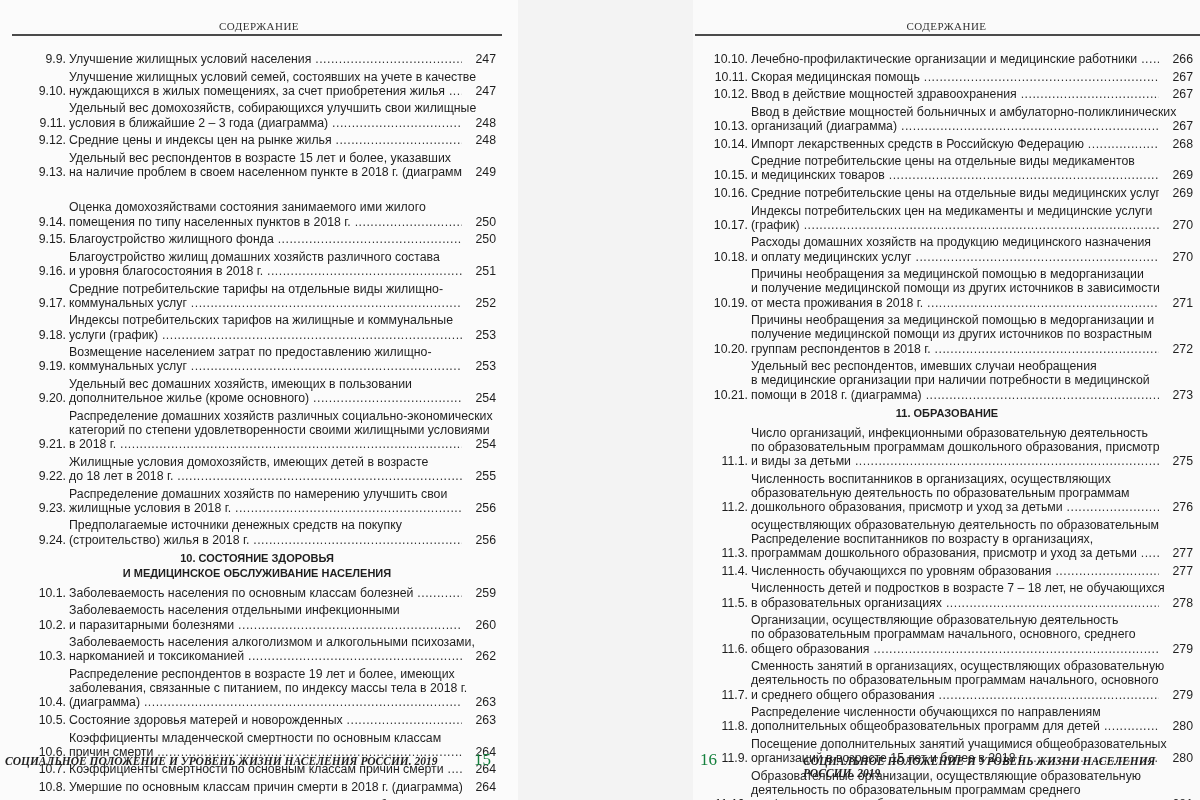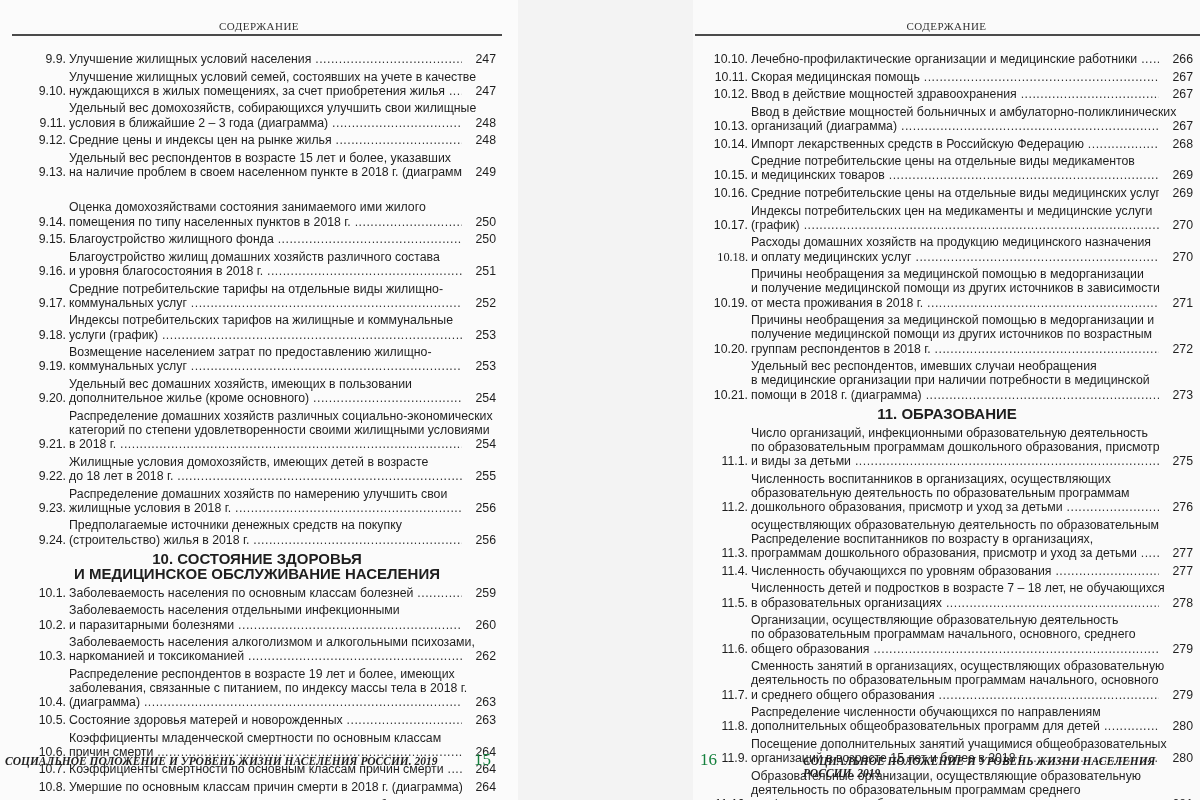--- a/index.html
+++ b/index.html
@@ -40,21 +40,21 @@
   .lead {
     display:flex; align-items:flex-end;
   }
   .last-line { white-space:nowrap; overflow:hidden; flex:1 1 auto; }
   .last-line::after {
     content:" ...........................................................................................................................................................................................................";
     white-space:nowrap; color:#333; letter-spacing:0.5px;
   }
   .pg { flex:0 0 auto; width:34px; text-align:right; }
   .section-head {
-    text-align:center; font-weight:bold; font-size:15px; line-height:15px;
+    text-align:center; font-weight:bold; font-size:11px; line-height:15px;
     margin:4px 0 5px 0;
   }
   .footer {
     position:absolute; top:755px;
     font-family:"Liberation Serif", serif; font-style:italic; font-weight:bold;
     font-size:11.5px; color:#222;
   }
   .folio {
     position:absolute; top:750px; font-family:"Liberation Serif", serif; font-size:17px; color:#15803d;
   }
@@ -399,21 +399,21 @@
           <span class="num" style="width: 47px;">10.17.</span>
           <div class="body">
             <div>Индексы потребительских цен на медикаменты и медицинские услуги</div>
             <div class="lead">
               <span class="last-line">(график)</span>
               <span class="pg">270</span>
             </div>
           </div>
         </div>
         <div class="entry">
-          <span class="num" style="width: 47px; font-family: Liberation Serif, serif;">10.18.</span>
+          <span class="num" style="width: 47px;">10.18.</span>
           <div class="body">
             <div>Расходы домашних хозяйств на продукцию медицинского назначения</div>
             <div class="lead">
               <span class="last-line">и оплату медицинских услуг</span>
               <span class="pg">270</span>
             </div>
           </div>
         </div>
         <div class="entry">
           <span class="num" style="width: 47px;">10.19.</span>

